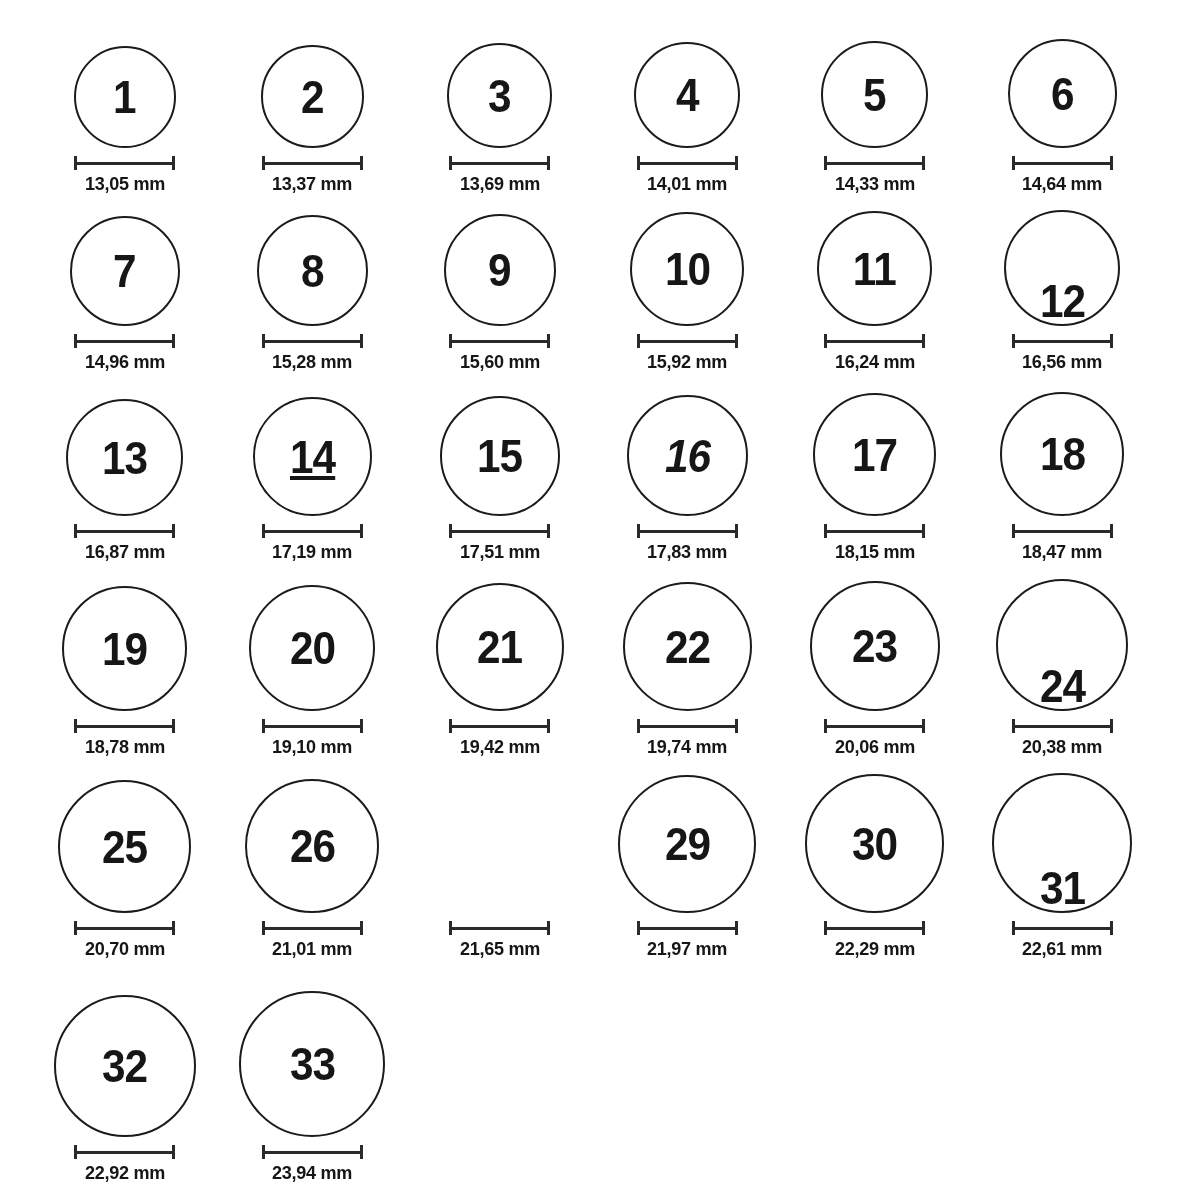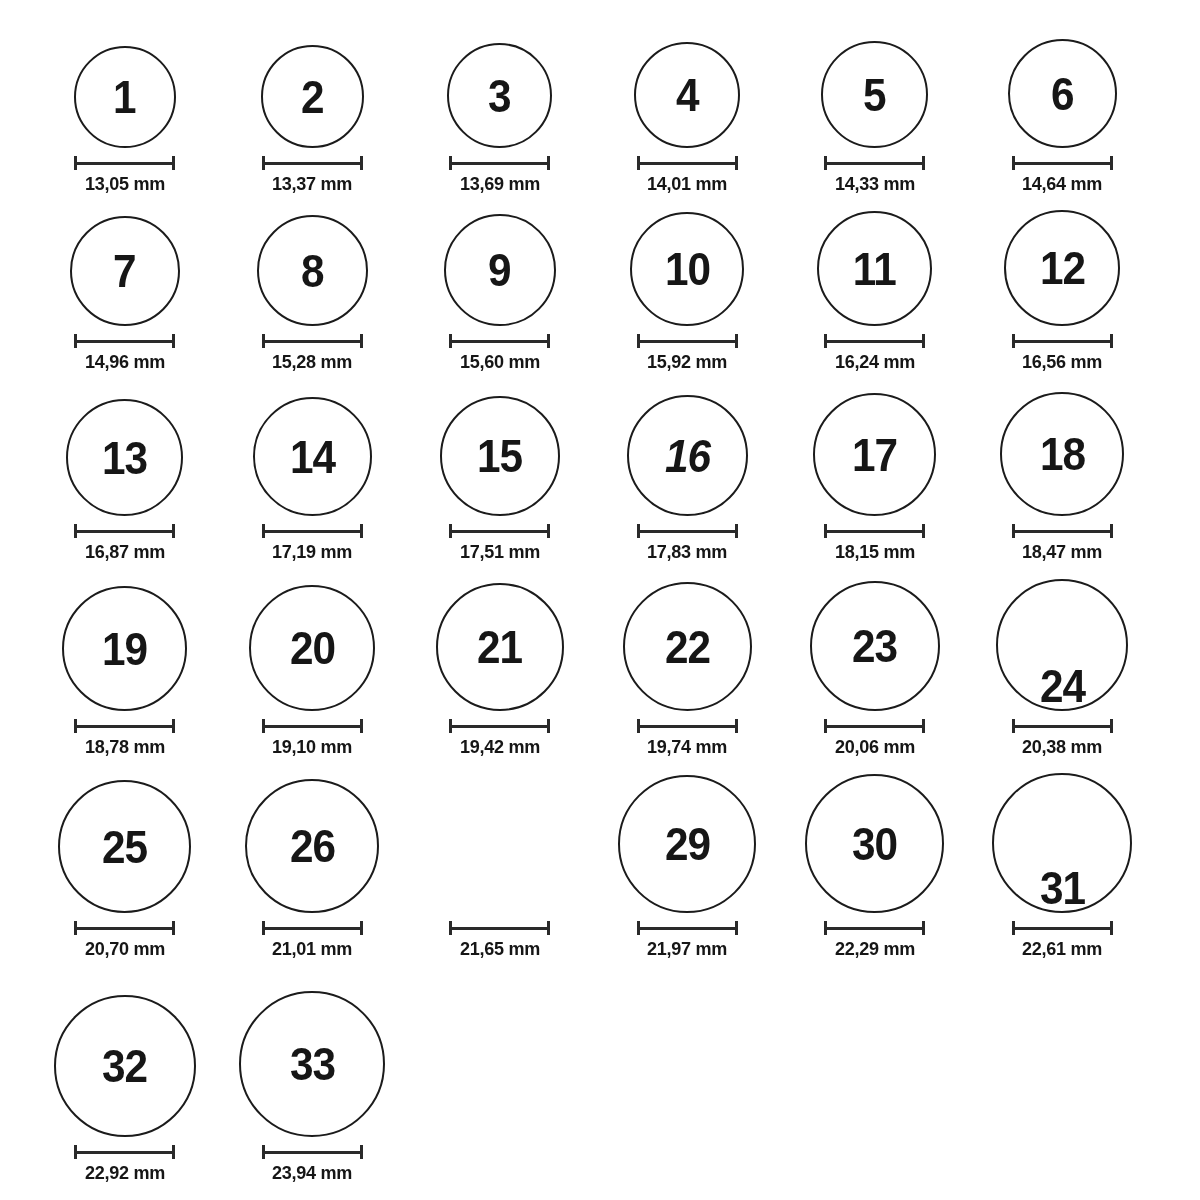--- a/index.html
+++ b/index.html
@@ -194,21 +194,21 @@
         <span class="num">11</span>
       </div>
       <div class="measure">
         <span class="tick"></span>
         <span class="bar"></span>
         <span class="tick"></span>
       </div>
       <div class="label">16,24 mm</div>
     </div>
     <div class="cell">
-      <div class="circle" style="width: 116px; height: 116px;">
+      <div class="circle" style="width: 116px; height: 116px; align-items: flex-end;">
         <span class="num">12</span>
       </div>
       <div class="measure">
         <span class="tick"></span>
         <span class="bar"></span>
         <span class="tick"></span>
       </div>
       <div class="label">16,56 mm</div>
     </div>
     <div class="cell">
@@ -216,21 +216,21 @@
         <span class="num">13</span>
       </div>
       <div class="measure">
         <span class="tick"></span>
         <span class="bar"></span>
         <span class="tick"></span>
       </div>
       <div class="label">16,87 mm</div>
     </div>
     <div class="cell">
-      <div class="circle" style="width: 119px; height: 119px;">
+      <div class="circle" style="width: 119px; height: 119px; text-decoration: underline;">
         <span class="num">14</span>
       </div>
       <div class="measure">
         <span class="tick"></span>
         <span class="bar"></span>
         <span class="tick"></span>
       </div>
       <div class="label">17,19 mm</div>
     </div>
     <div class="cell">

